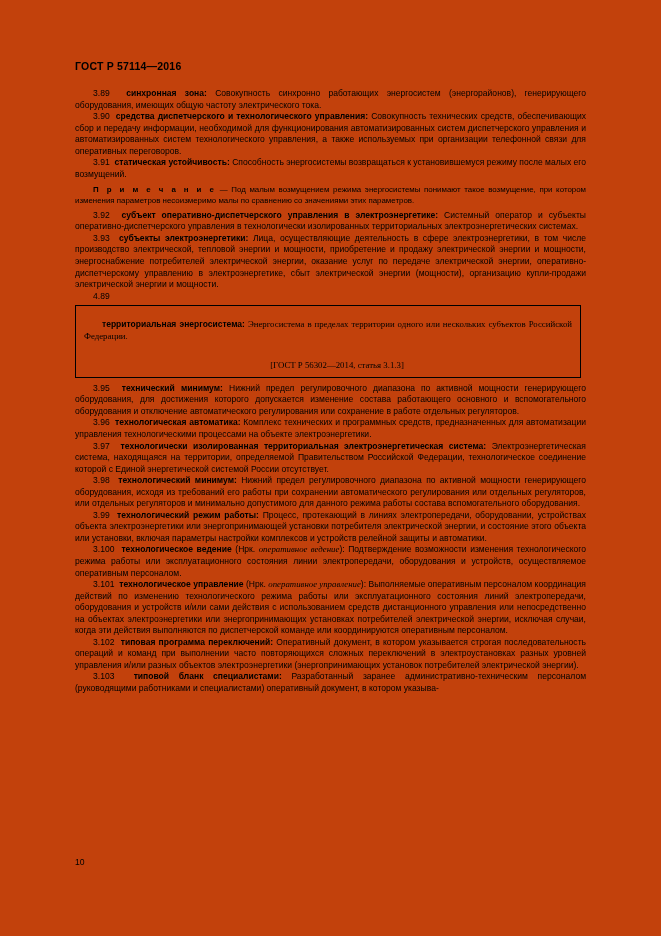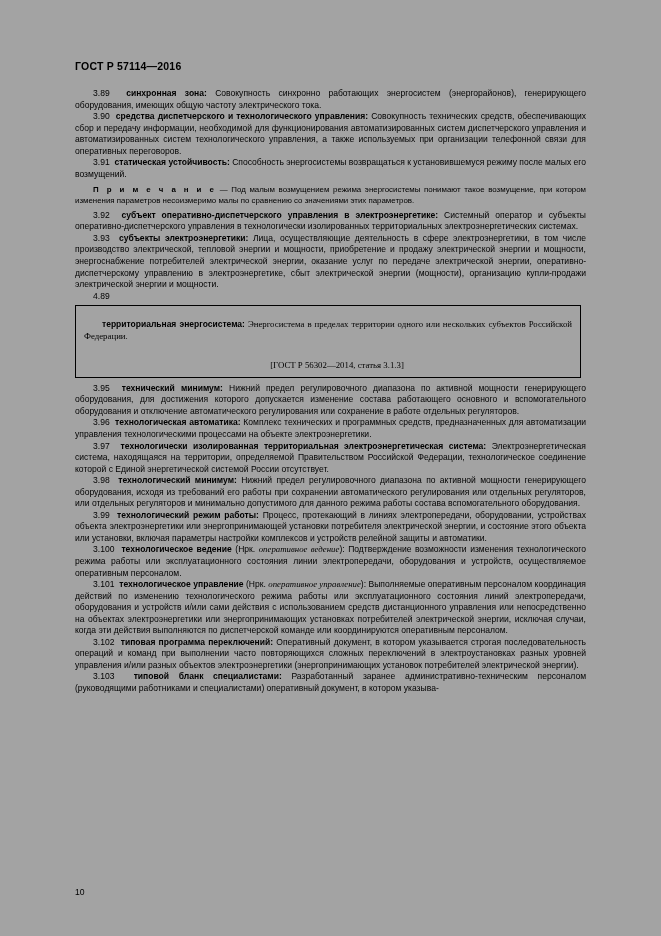--- a/index.html
+++ b/index.html
@@ -14,21 +14,21 @@
     position: relative;
     font-family: "Liberation Sans", sans-serif;
     color: #000000;
     overflow: hidden;
   }
   .page {
     position: absolute;
     left: 0; top: 0;
     width: 661px;
     height: 936px;
-    background: #a3a3a3;
+    background: #c2410c;
   }
   .header {
     position: absolute;
     left: 75px;
     top: 60px;
     font-size: 10.5px;
     font-weight: bold;
     letter-spacing: 0.2px;
     white-space: nowrap;
   }
@@ -100,21 +100,21 @@
     margin-top: 16px;
   }
   .quote-box .qterm {
     font-family: "Liberation Sans", sans-serif;
     font-weight: bold;
     font-size: 8.5px;
   }
   .page-number {
     position: absolute;
     left: 75px;
-    top: 887px;
+    top: 857px;
     font-size: 8.6px;
   }
 </style>
 </head>
 <body>
 
 <div class="page">
 
   <div class="header">ГОСТ Р 57114—2016</div>
 

